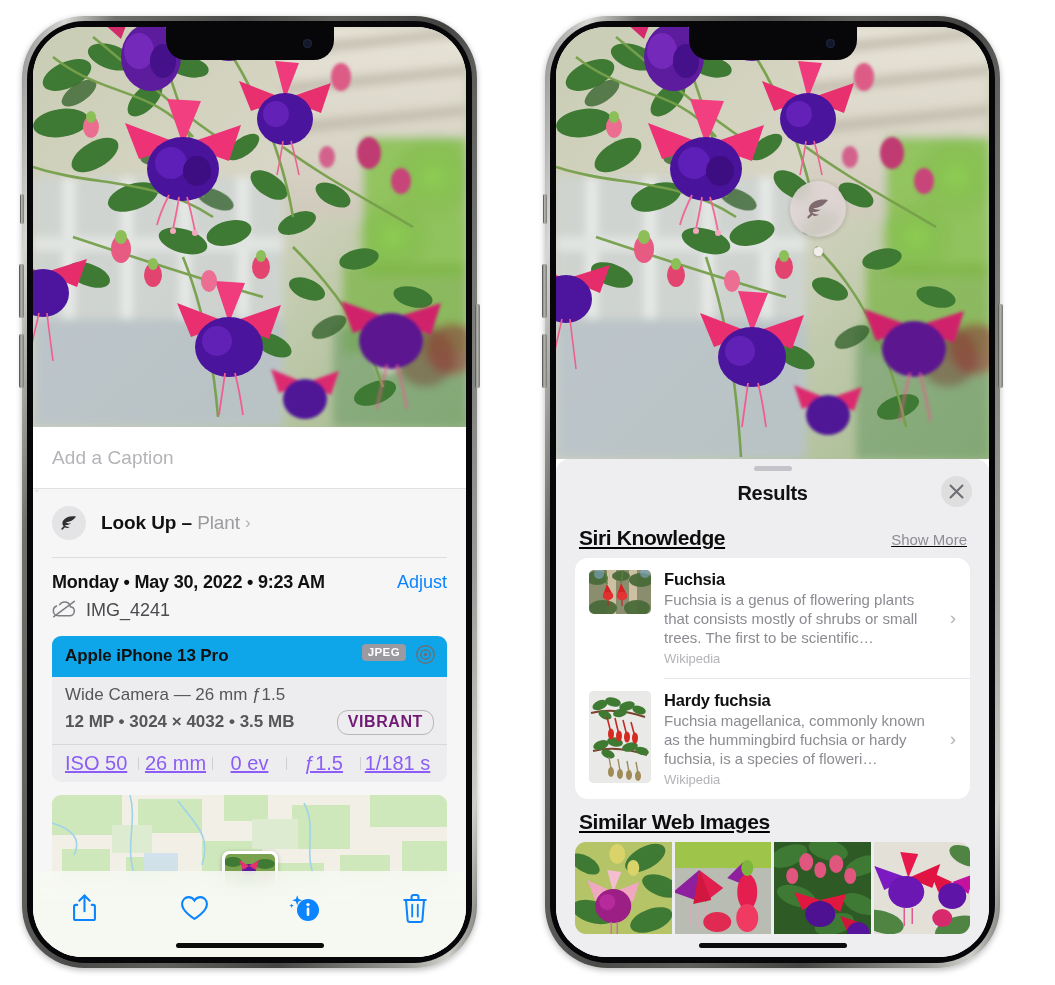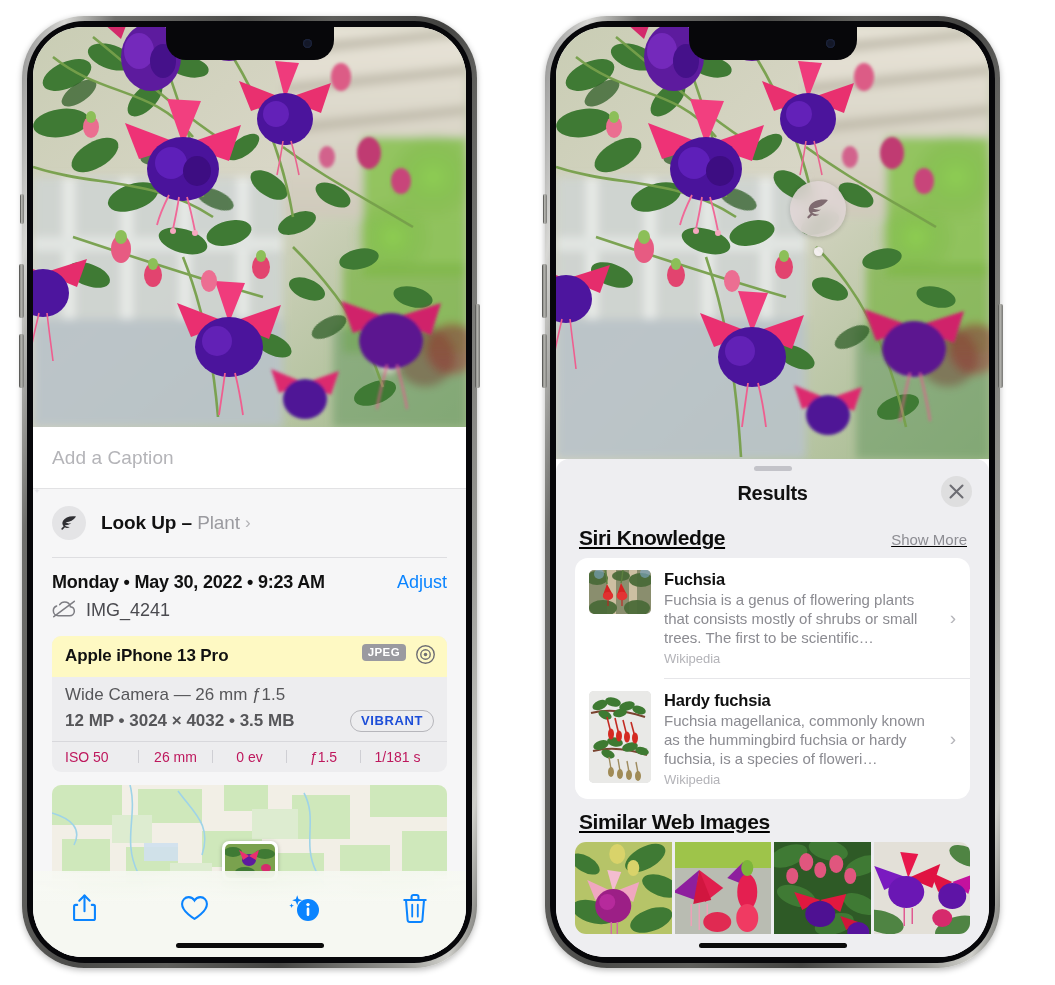--- a/index.html
+++ b/index.html
@@ -99,42 +99,42 @@
   .meta-line2 { display: flex; align-items: center; margin-top: 7px; gap: 9px; }
   .filename { font-size: 18px; color: #4b4b50; }
 
   .cam-card {
     margin: 14px 19px 0 19px;
     background: #ededef; border-radius: 9px; overflow: hidden;
   }
   .cam-head {
     display: flex; align-items: center; justify-content: space-between;
     padding: 8px 11px 8px 13px;
-    background: #fef9c3;
+    background: #0ea5e9;
   }
   .cam-model { font-size: 17px; font-weight: 700; color: #111; letter-spacing: -.1px; }
   .cam-head-right { display: flex; align-items: flex-start; gap: 9px; }
   .badge-jpeg {
     font-size: 11.5px; font-weight: 700; color: #fff; background: #9a9aa0;
     padding: 2.5px 6px; border-radius: 4px; letter-spacing: .4px;
   }
   .cam-body { padding: 8px 13px 9px 13px; }
   .cam-row1 { font-size: 17px; color: #565659; }
   .cam-row2 { display: flex; align-items: center; justify-content: space-between; margin-top: 5px; font-weight: bold; }
   .cam-specs { font-size: 17px; color: #565659; }
   .badge-vibrant {
-    font-size: 13px; color: #1d4ed8; border: 1px solid #b6b6bb;
+    font-size: 16px; color: #701a75; border: 1px solid #b6b6bb;
     padding: 2.5px 10px; border-radius: 11px; letter-spacing: .6px;
   }
   .exif-row {
     display: flex; align-items: center;
     border-top: .5px solid #d8d8dc;
     padding: 7px 13px;
   }
-  .exif-cell { flex: 1; text-align: center; font-size: 14px; color: #be185d; }
+  .exif-cell { flex: 1; text-align: center; font-size: 20px; color: #8b5cf6; text-decoration: underline; }
   .exif-cell:first-child { text-align: left; }
   .exif-cell:last-child  { text-align: center; }
   .exif-sep { width: 1px; height: 13px; background: #cfcfd4; }
 
   .map-card {
     margin: 13px 19px 0 19px; height: 120px; border-radius: 9px; overflow: hidden;
     position: relative;
   }
   .map-card svg { display: block; width: 100%; height: 100%; }
   .map-pin {

